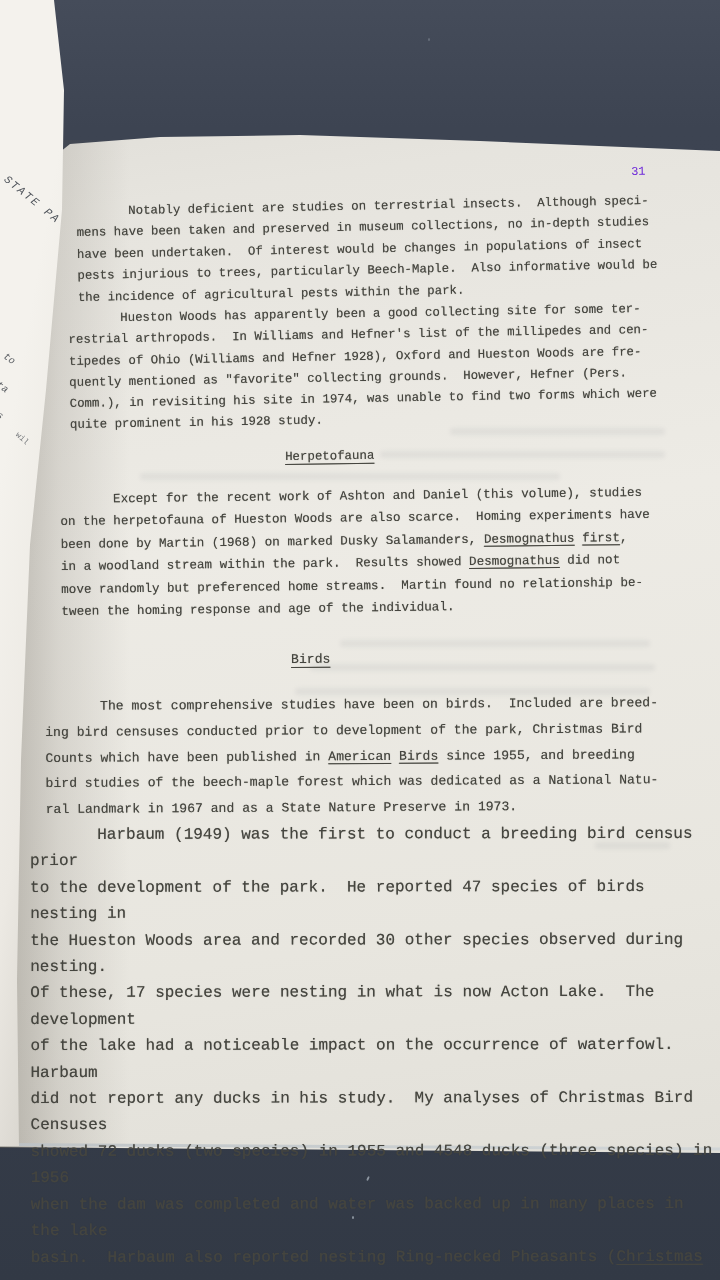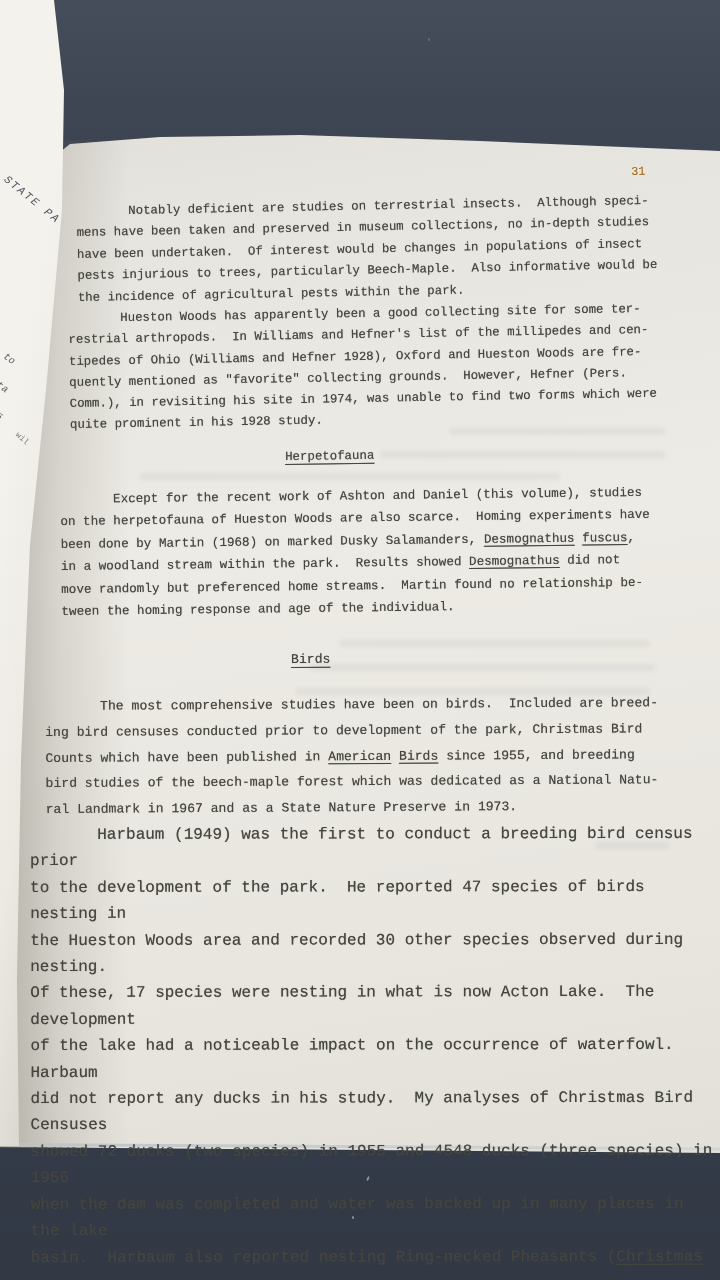--- a/index.html
+++ b/index.html
@@ -46,21 +46,21 @@
 
   
   .text-layer{position:absolute;inset:0;}
   .para,.heading,.page-number{
     position:absolute;white-space:pre-wrap;color:#45453f;
     text-shadow:0 0 0.7px rgba(70,70,62,0.65);
     transform-origin:left top;
   }
   u{text-decoration:underline;text-underline-offset:3px;text-decoration-thickness:1px;}
   .heading{text-decoration:underline;text-underline-offset:4px;}
-  .page-number{left:631px;top:165px;font-size:12px;color:#a16207;text-shadow:none;transform:rotate(-1deg);}
+  .page-number{left:631px;top:165px;font-size:12px;color:#6d28d9;text-shadow:none;transform:rotate(-1deg);}
   .p1{left:76px;top:202px;width:600px;font-size:12.4px;line-height:21.4px;transform:rotate(-1.1deg);}
   .p2{left:68px;top:309px;width:618px;font-size:12.4px;line-height:21.3px;transform:rotate(-1.0deg);}
   .h1{left:285px;top:450px;font-size:12.4px;transform:rotate(-0.8deg);}
   .p3{left:60px;top:489px;width:618px;font-size:12.6px;line-height:22.4px;transform:rotate(-0.7deg);}
   .h2{left:291px;top:652px;font-size:13.1px;transform:rotate(-0.4deg);}
   .p4{left:45px;top:694px;width:640px;font-size:13.1px;line-height:25.8px;transform:rotate(-0.35deg);}
   .p5{left:30px;top:822px;width:682px;font-size:16px;line-height:26.4px;transform:rotate(-0.1deg);}
 
   
   .ghost{position:absolute;height:7px;border-radius:3px;background:#6a7078;opacity:0.09;filter:blur(2px);}
@@ -116,21 +116,21 @@
 restrial arthropods.  In Williams and Hefner's list of the millipedes and cen-
 tipedes of Ohio (Williams and Hefner 1928), Oxford and Hueston Woods are fre-
 quently mentioned as "favorite" collecting grounds.  However, Hefner (Pers.
 Comm.), in revisiting his site in 1974, was unable to find two forms which were
 quite prominent in his 1928 study.</div>
 
     <div class="heading h1">Herpetofauna</div>
 
     <div class="para p3">       Except for the recent work of Ashton and Daniel (this volume), studies
 on the herpetofauna of Hueston Woods are also scarce.  Homing experiments have
-been done by Martin (1968) on marked Dusky Salamanders, <u>Desmognathus</u> <u>fuscus</u>,
+been done by Martin (1968) on marked Dusky Salamanders, <u>Desmognathus</u> <u>first</u>,
 in a woodland stream within the park.  Results showed <u>Desmognathus</u> did not
 move randomly but preferenced home streams.  Martin found no relationship be-
 tween the homing response and age of the individual.</div>
 
     <div class="heading h2">Birds</div>
 
     <div class="para p4">       The most comprehensive studies have been on birds.  Included are breed-
 ing bird censuses conducted prior to development of the park, Christmas Bird
 Counts which have been published in <u>American</u> <u>Birds</u> since 1955, and breeding
 bird studies of the beech-maple forest which was dedicated as a National Natu-

